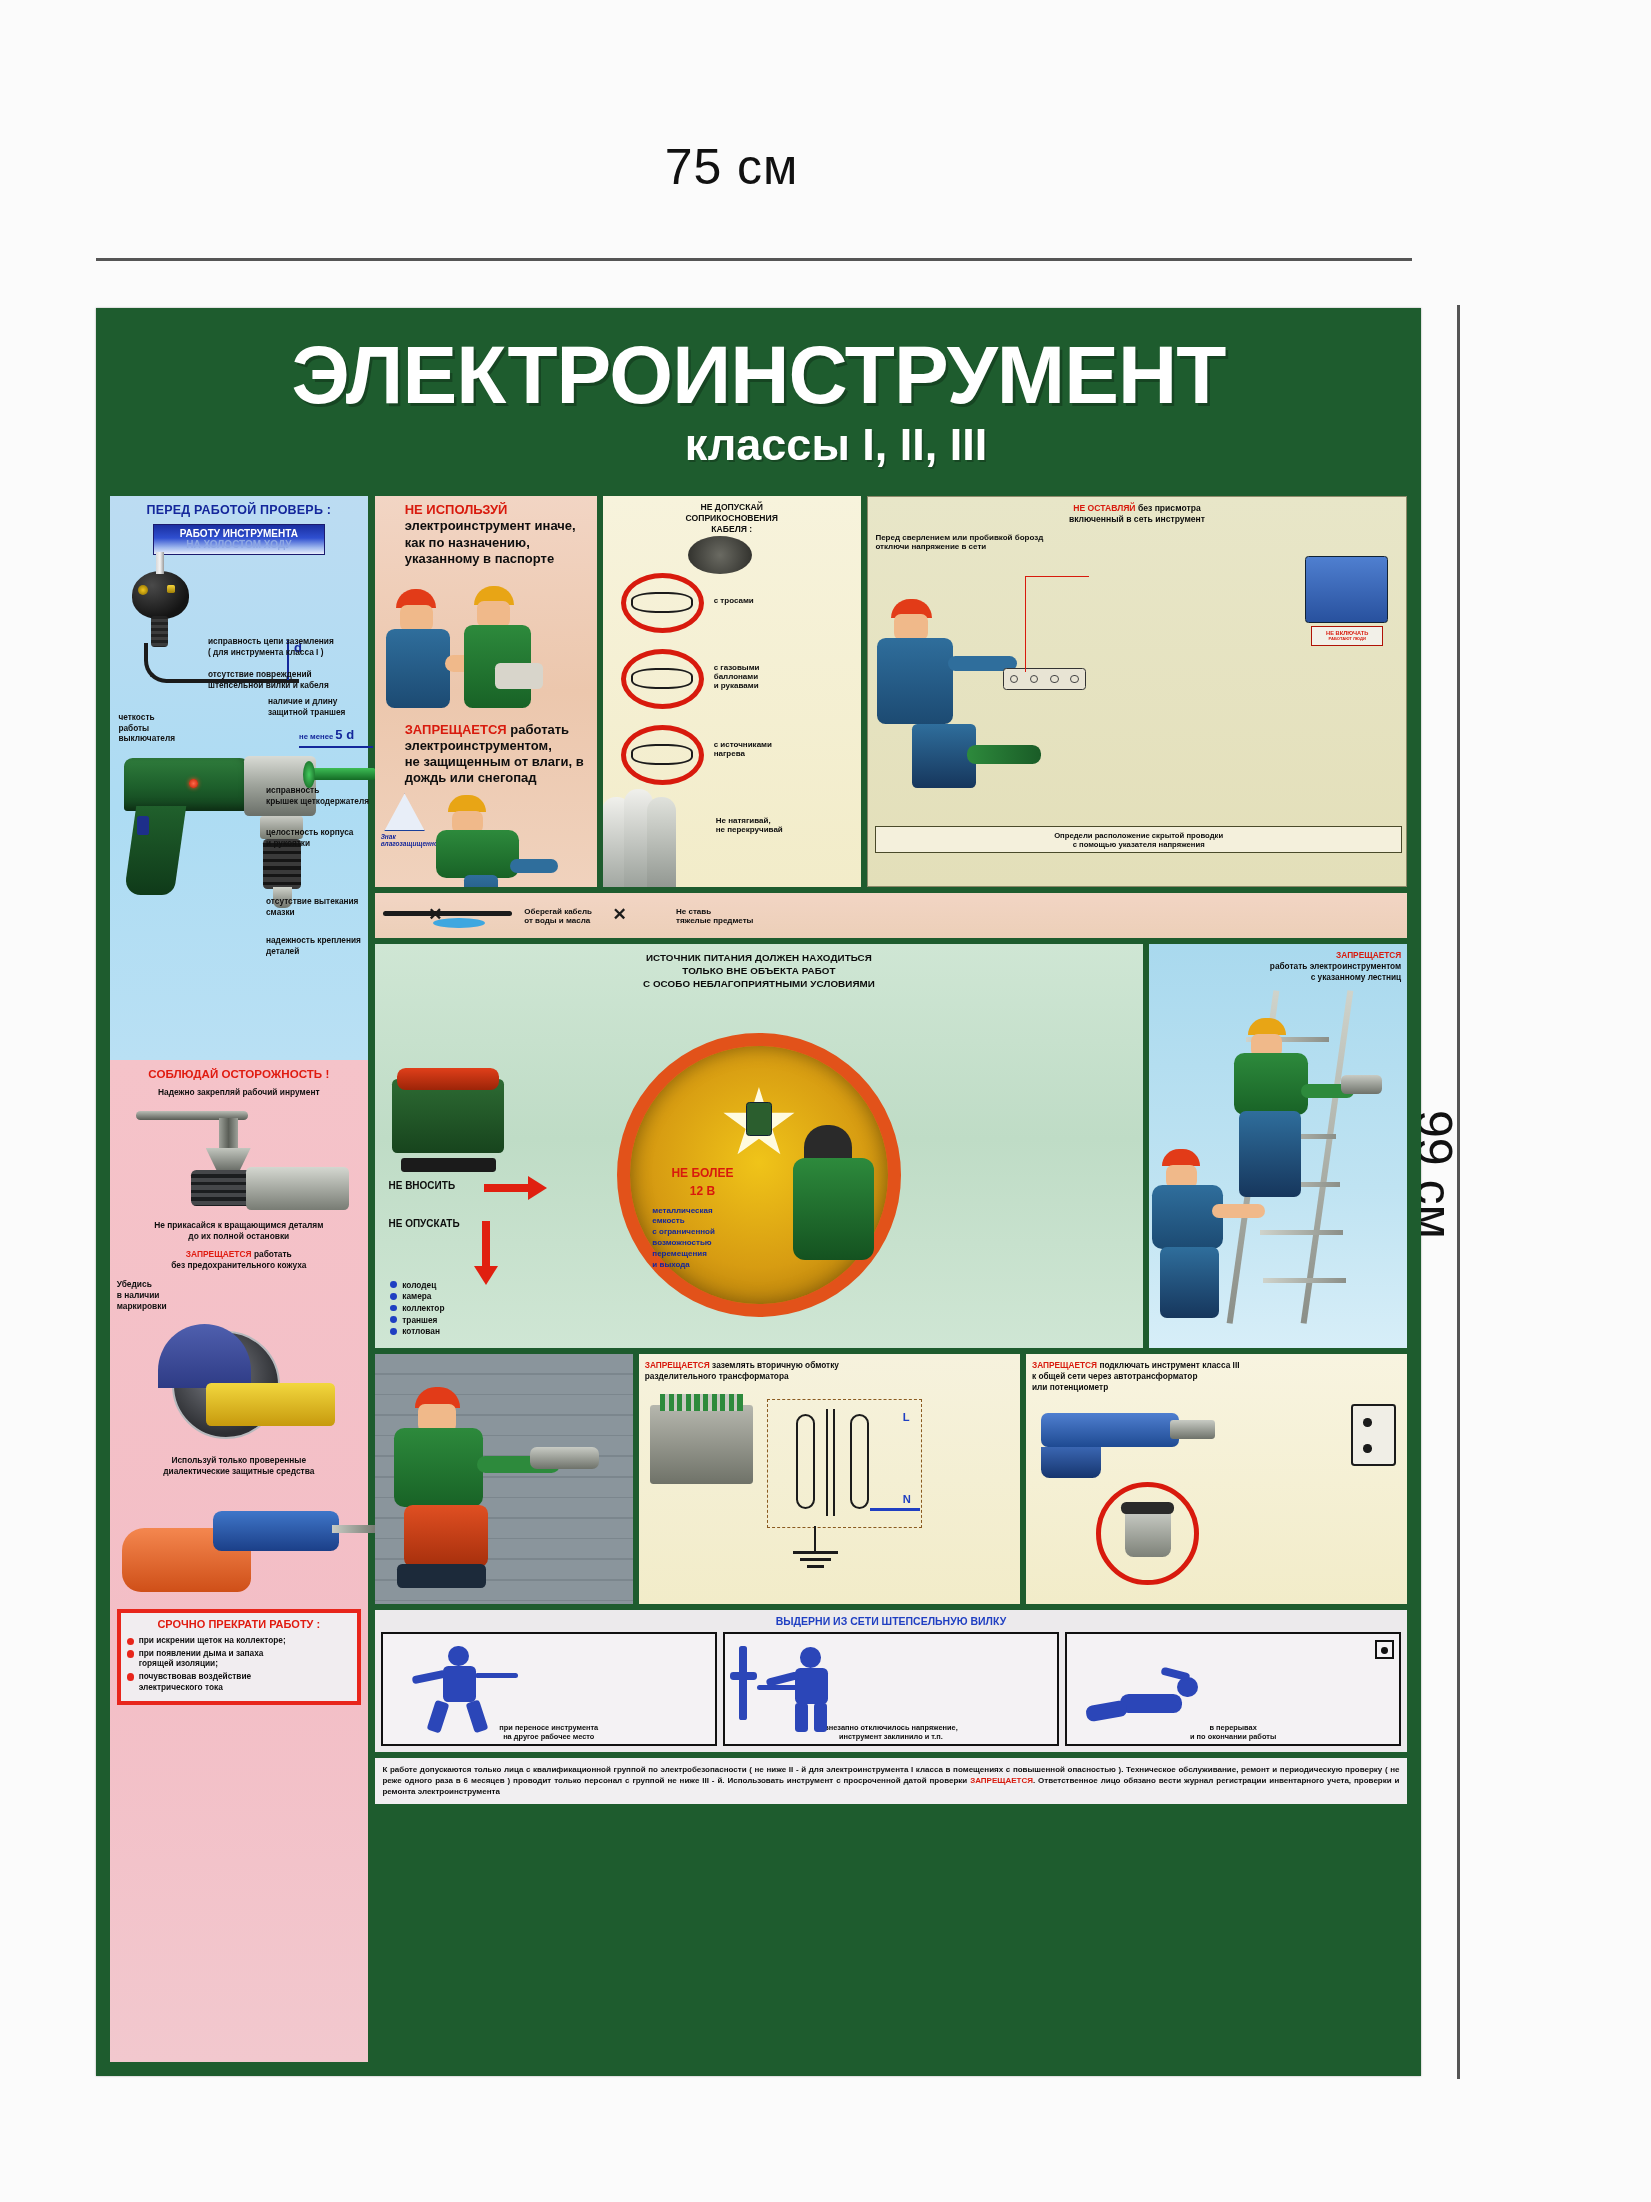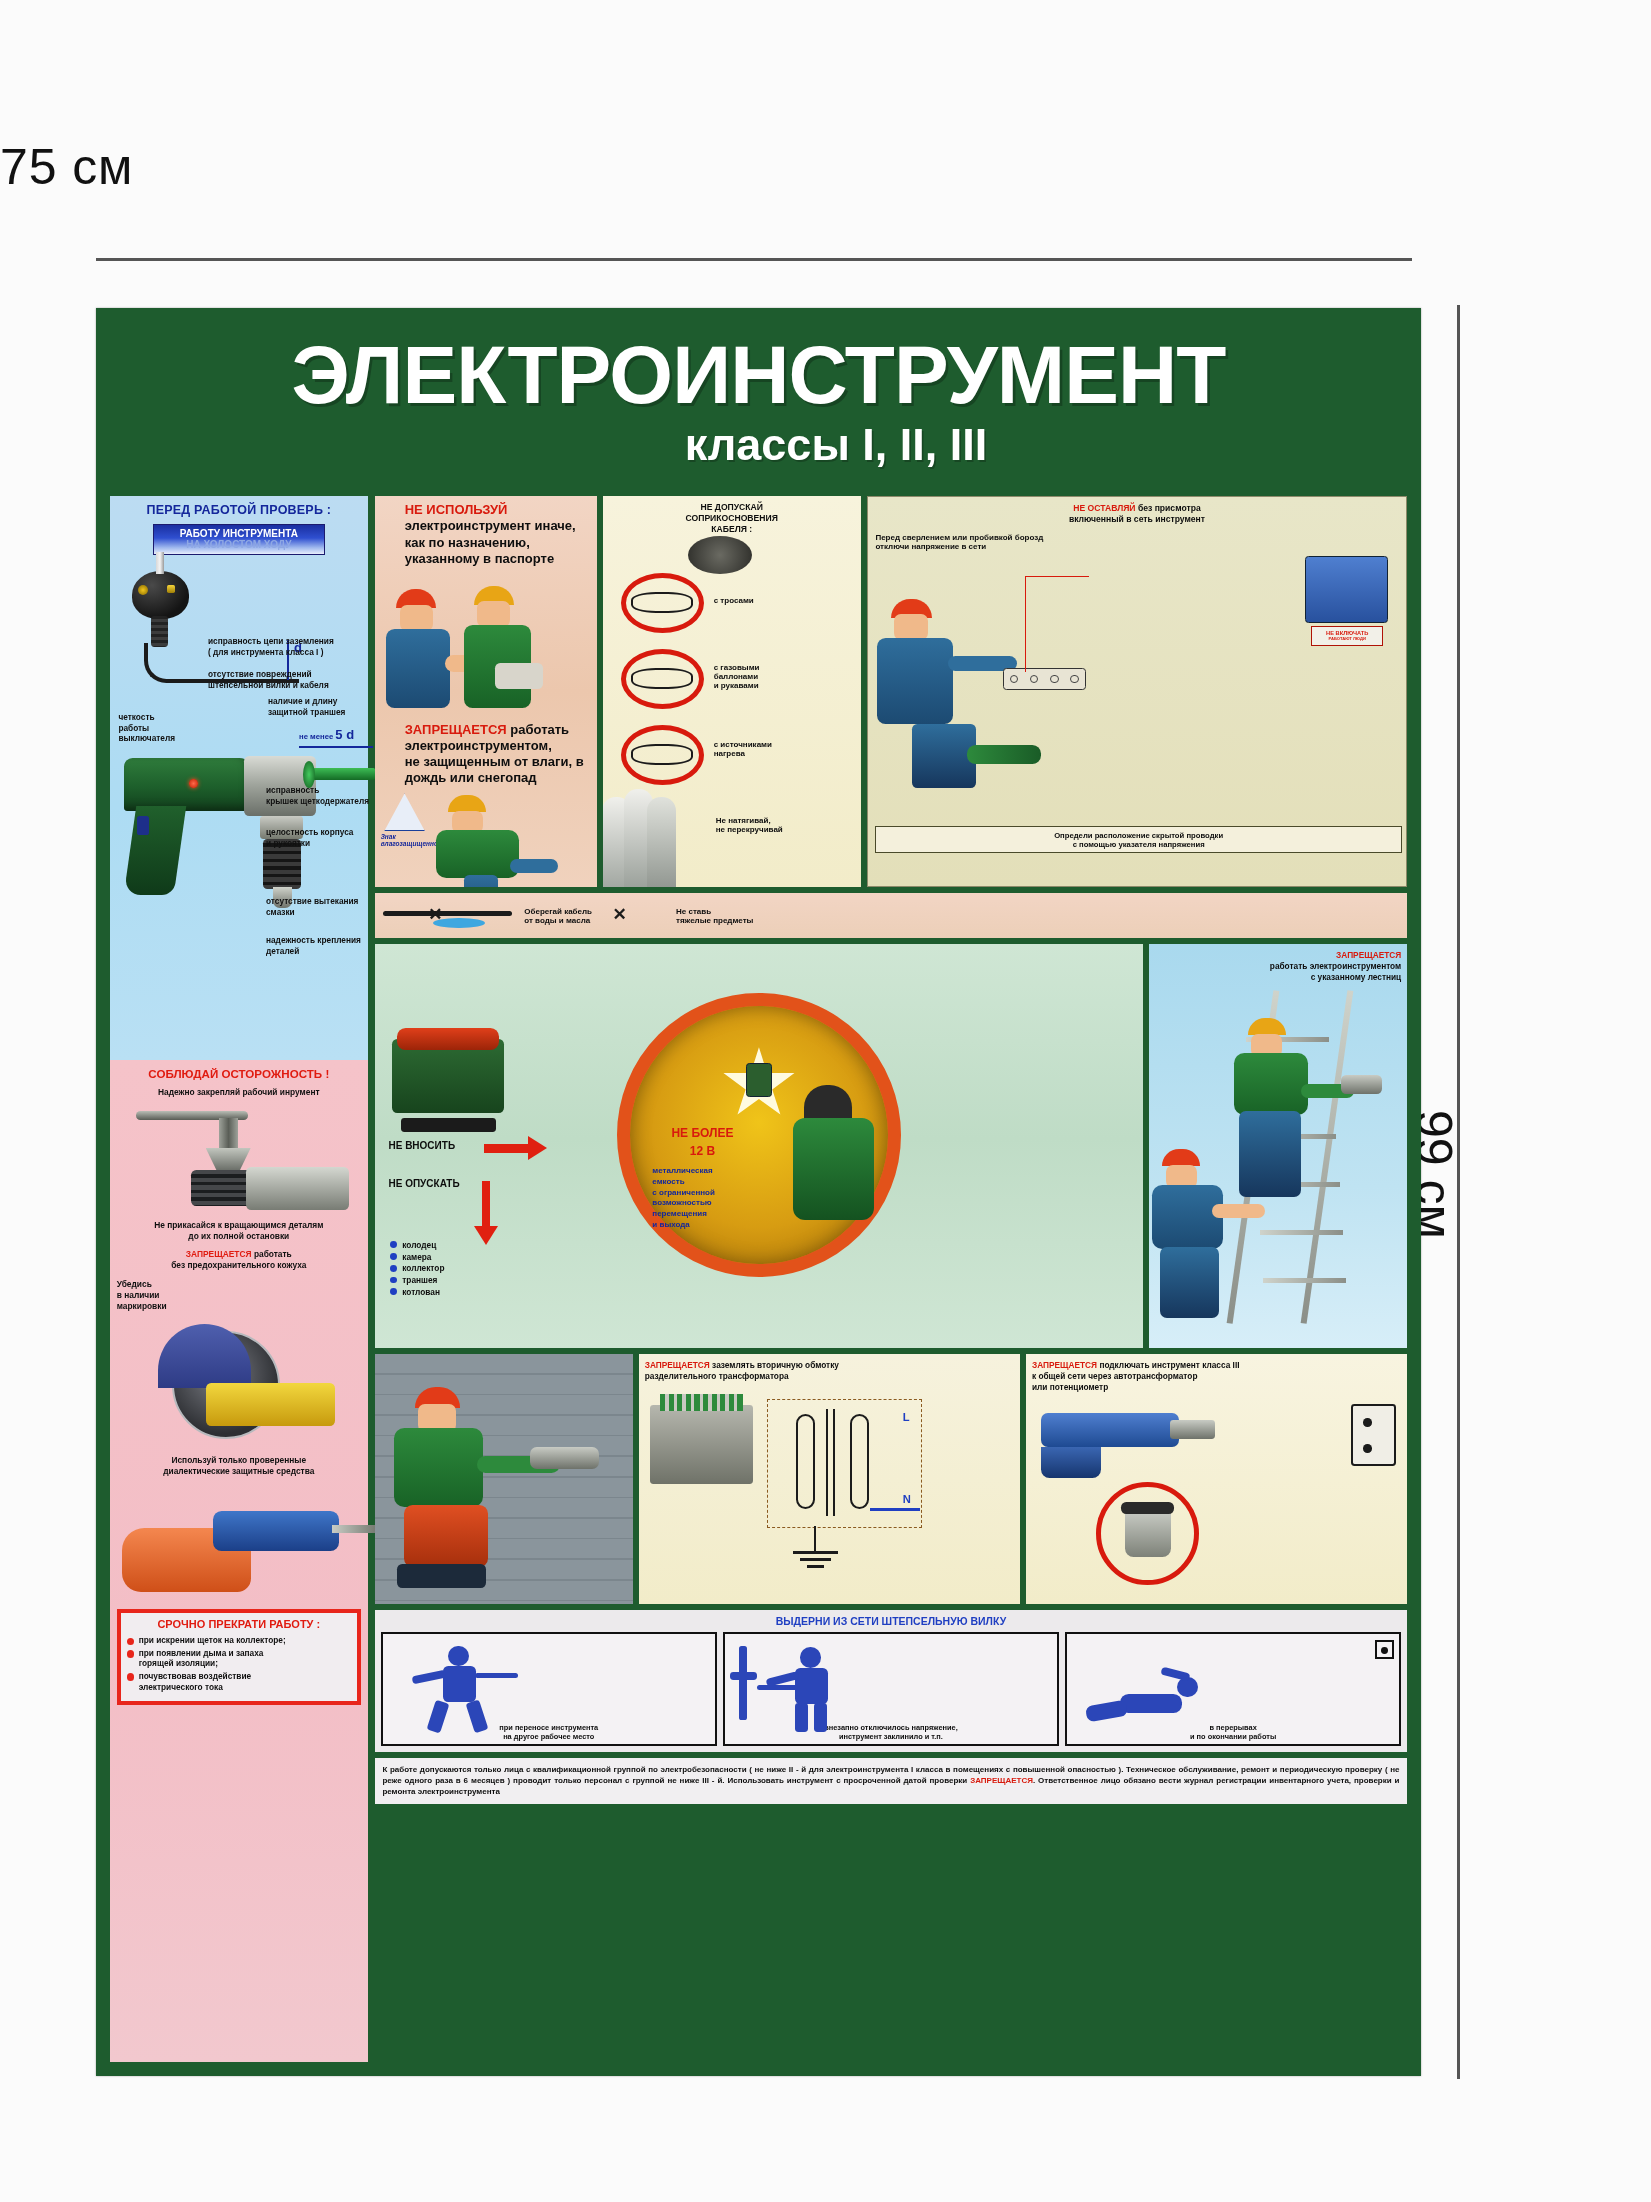--- a/index.html
+++ b/index.html
@@ -7,21 +7,21 @@
     width: 1652px; height: 2203px;
     background: #fafafa;
     font-family: "Liberation Sans", sans-serif;
     overflow: hidden;
   }
   .page { position: relative; width: 1652px; height: 2203px; background: #fbfbfb; }
 
   
   .dim-top-label {
     position: absolute; top: 138px; left: 0; width: 1463px;
-    text-align: left; font-size: 50px; color: #111; font-weight: 400;
+    text-align: center; font-size: 50px; color: #111; font-weight: 400;
     letter-spacing: 0.9px;
   }
   .dim-top-rule {
     position: absolute; top: 258px; left: 96px; width: 1316px; height: 2.6px;
     background: #555;
   }
   .dim-right-rule {
     position: absolute; top: 305px; left: 1457px; width: 2.6px; height: 1774px;
     background: #555;
   }
@@ -565,20 +565,23 @@
                 <div style="position:absolute;left:8.6px;top:5.2px;font-size:17px;font-weight:700;color:#1b1b1b">✕</div>
               </div>
               <div style="font-size:8px;font-weight:700;white-space:pre-line;color:#0e0e0e">Не ставь
 тяжелые предметы</div>
             </div>
           </div>
 
           <div class="row" style="height: 404px;">
 
             <div class="cell c-source">
+              <div class="hd" style="white-space:pre-line">ИСТОЧНИК ПИТАНИЯ ДОЛЖЕН НАХОДИТЬСЯ
+ТОЛЬКО ВНЕ ОБЪЕКТА РАБОТ
+С ОСОБО НЕБЛАГОПРИЯТНЫМИ УСЛОВИЯМИ</div>
 
               <div style="position:relative;height:344px;margin-top:5.2px">
                 <div class="gen-box"></div>
                 <div class="gen-tank"></div>
                 <div style="position:absolute;left:19px;top:162px;width:95px;height:13.8px;background:#1b1b1b;border-radius:3.4px"></div>
 
                 <div style="position:absolute;left:6.9px;top:184px;font-size:10px;font-weight:700;color:#0d0d0d">НЕ ВНОСИТЬ</div>
                 <div style="position:absolute;left:15.5px;top:193px;width:103px;height:0;border-top:12px solid transparent;border-bottom:12px solid transparent;border-left:22.4px solid #e02010;opacity:0"></div>
                 <div style="position:absolute;left:102px;top:188px;width:46px;height:8.6px;background:#e02010"></div>
                 <div style="position:absolute;left:146px;top:180px;width:0;height:0;border-top:12px solid transparent;border-bottom:12px solid transparent;border-left:19px solid #e02010"></div>

